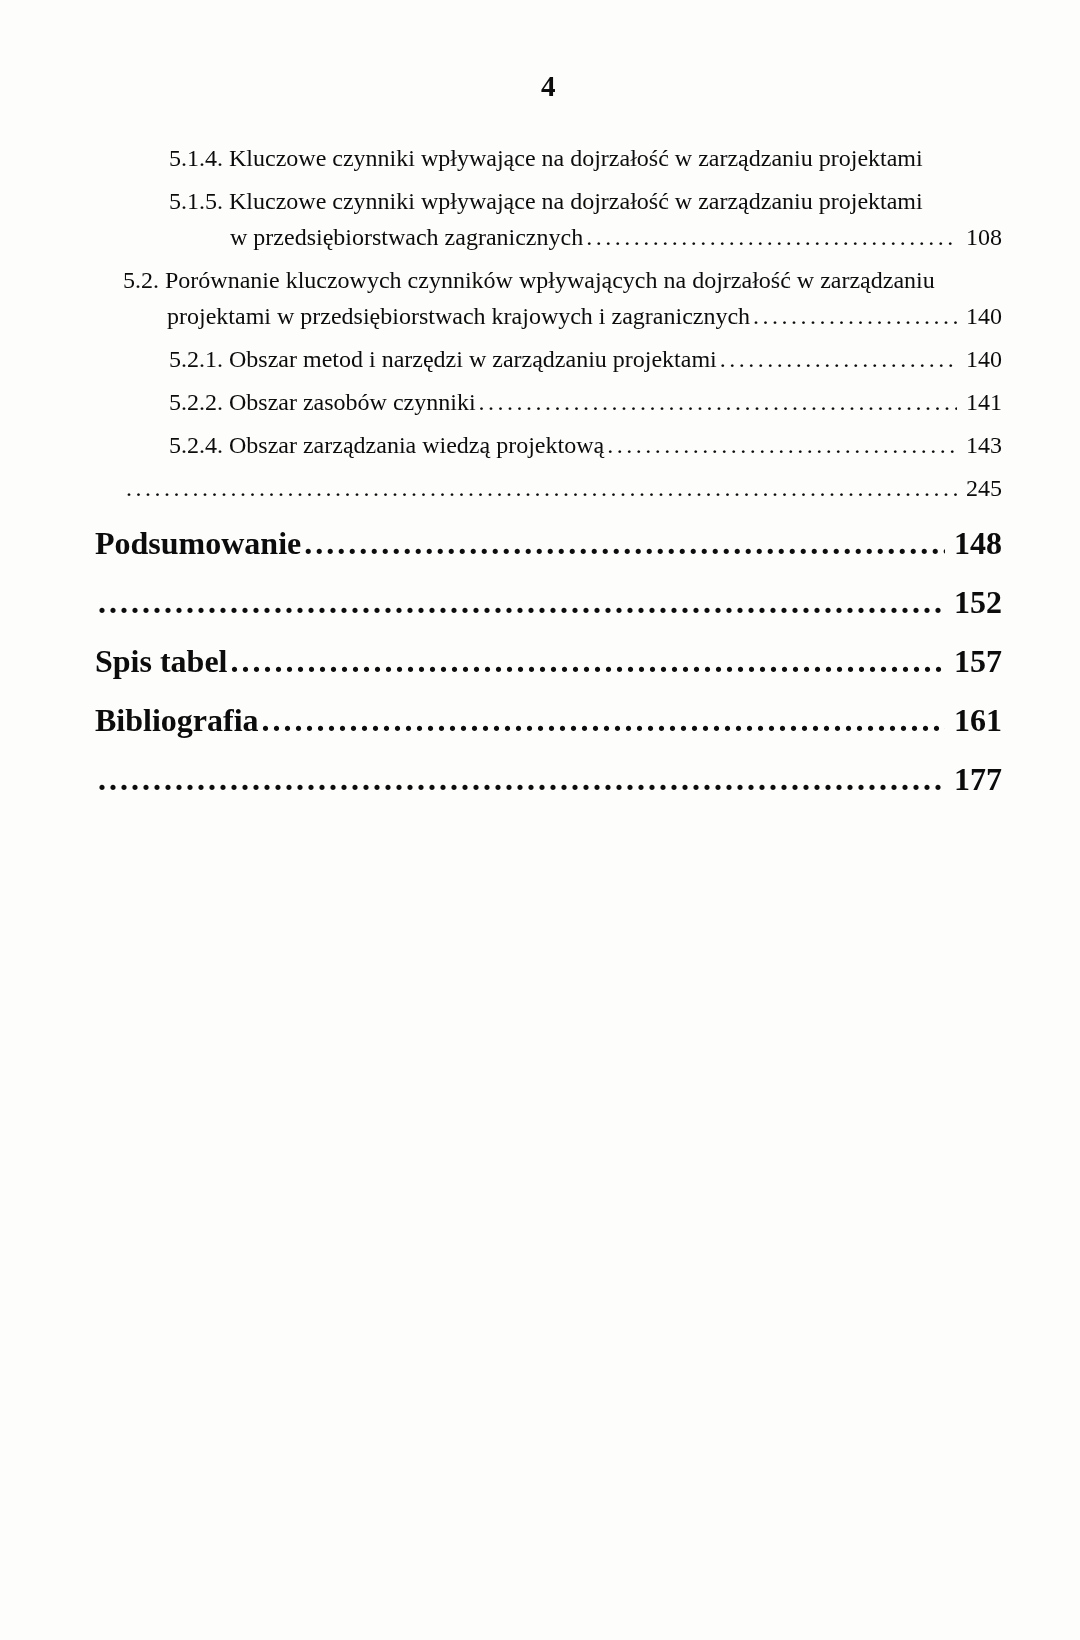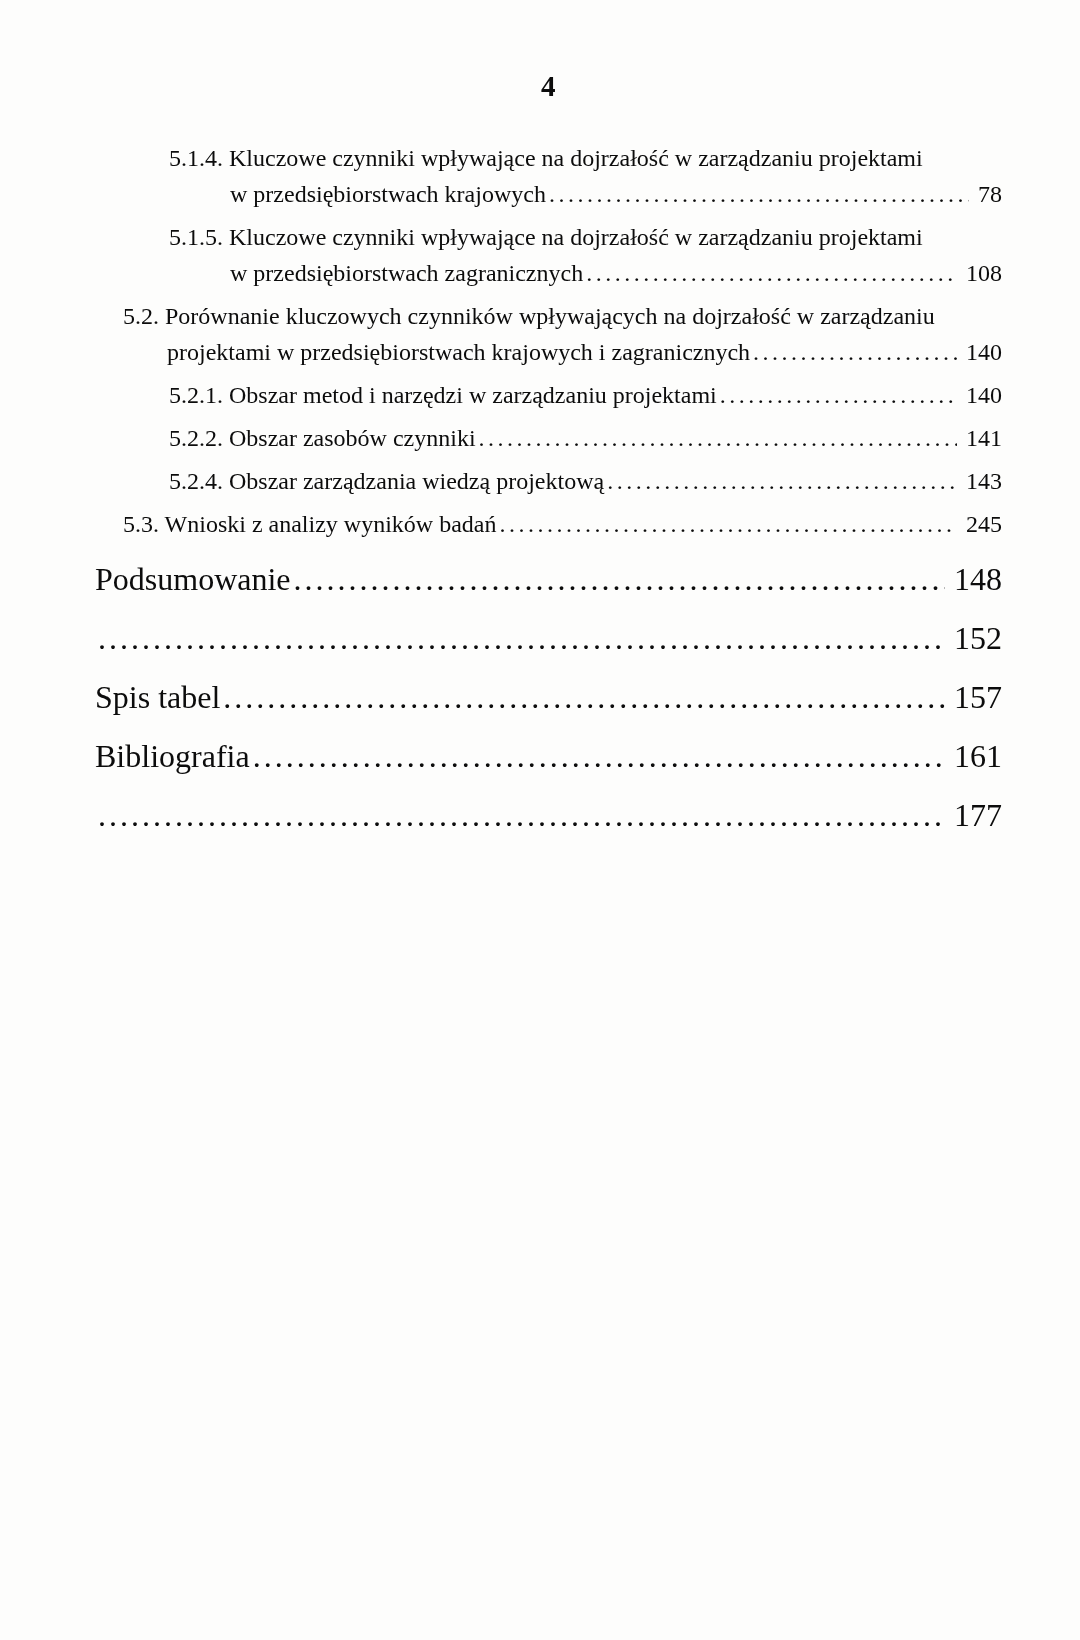--- a/index.html
+++ b/index.html
@@ -58,43 +58,38 @@
 
   .pagenum {
     flex: 0 0 auto;
     padding-left: 9px;
   }
 
   
   .bold-row {
     font-size: 32px;
     line-height: 43px;
-    font-weight: 400;
+    font-weight: 700;
     align-items: center;
   }
   .toc > .bold-row + .bold-row { margin-top: 15px; }
   .toc > .entry + .bold-row    { margin-top: 16px; }
   .bold-row .leader::after { letter-spacing: 3px; }
 </style>
 </head>
 <body>
 
 <div class="page">
 
   <div class="page-header">4</div>
 
   <div class="toc">
 
     <div class="entry indent-sub">
       <div class="nowrap">5.1.4. Kluczowe czynniki wpływające na dojrzałość w zarządzaniu projektami</div>
-      <div class="row cont-sub">
-        <span class="nowrap">w przedsiębiorstwach krajowych</span>
-        <span class="leader"></span>
-        <span class="pagenum">78</span>
-      </div>
     </div>
 
     <div class="entry indent-sub">
       <div class="nowrap">5.1.5. Kluczowe czynniki wpływające na dojrzałość w zarządzaniu projektami</div>
       <div class="row cont-sub">
         <span class="nowrap">w przedsiębiorstwach zagranicznych</span>
         <span class="leader"></span>
         <span class="pagenum">108</span>
       </div>
     </div>
@@ -121,21 +116,20 @@
     </div>
 
 
     <div class="entry indent-sub row">
       <span class="nowrap">5.2.4. Obszar zarządzania wiedzą projektową</span>
       <span class="leader"></span>
       <span class="pagenum">143</span>
     </div>
 
     <div class="entry indent-main row">
-      <span class="nowrap">5.3. Wnioski z analizy wyników badań</span>
       <span class="leader"></span>
       <span class="pagenum">245</span>
     </div>
 
     <div class="entry bold-row row">
       <span class="nowrap">Podsumowanie</span>
       <span class="leader"></span>
       <span class="pagenum">148</span>
     </div>
 

